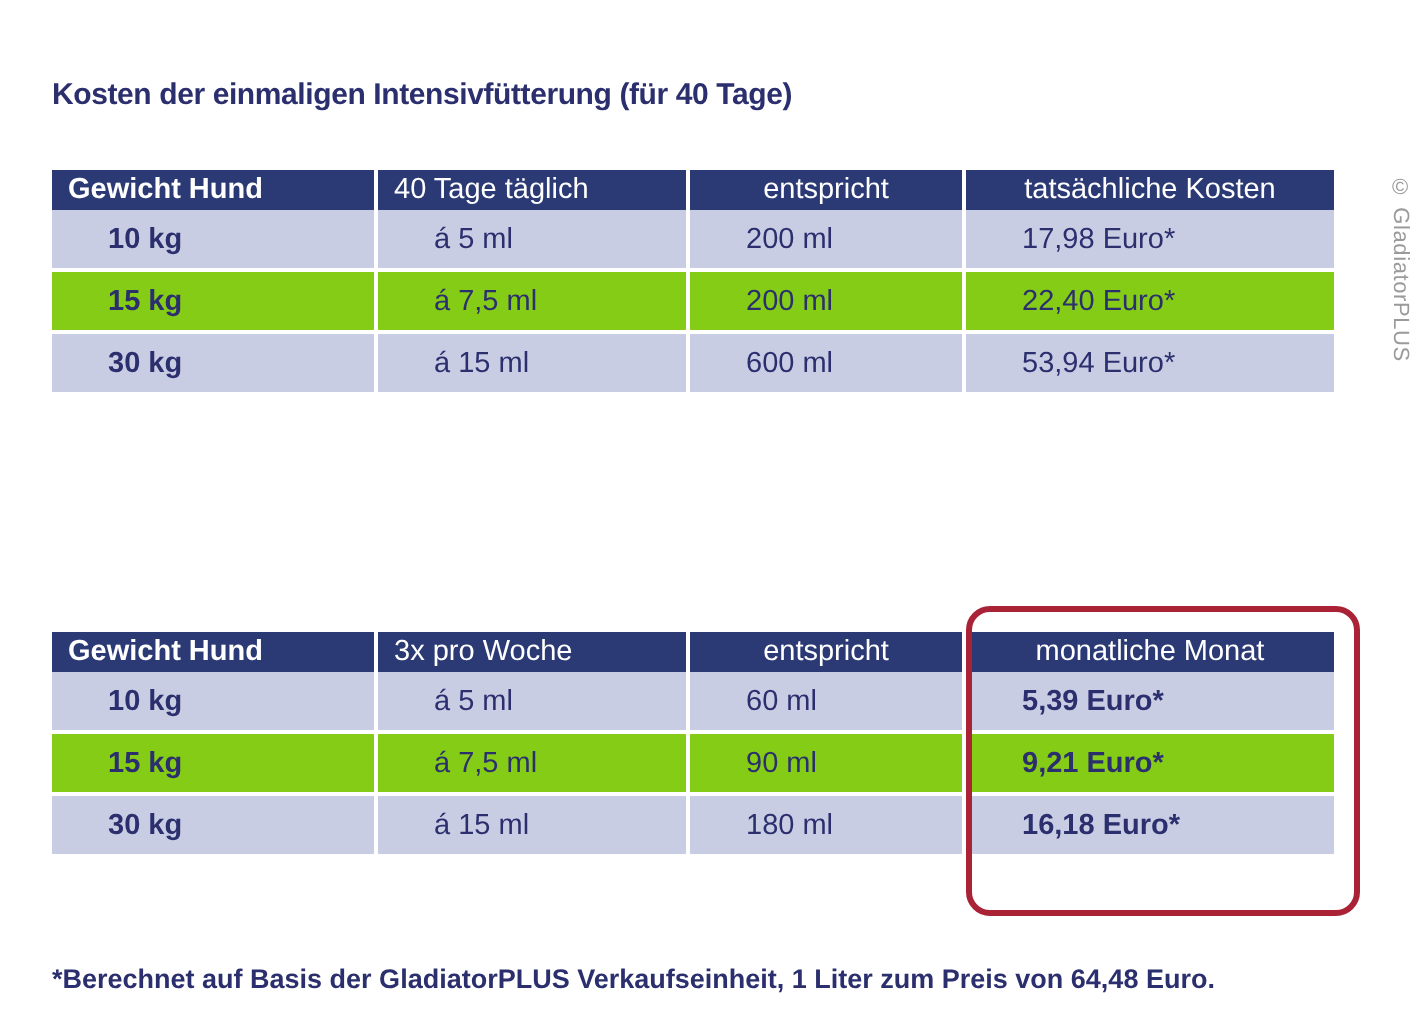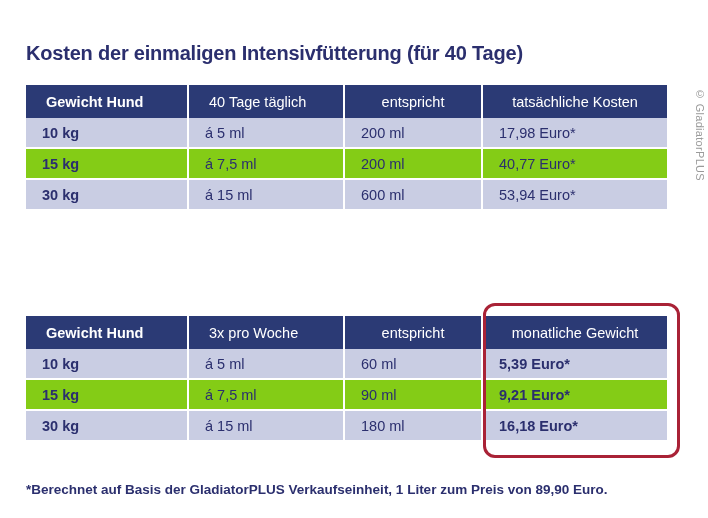--- a/index.html
+++ b/index.html
@@ -18,21 +18,21 @@
 
   .page {
     position: relative;
     width: 708px;
     height: 518px;
     box-sizing: border-box;
   }
 
   
   .heading {
-    font-size: 20px;
+    font-size: 15px;
     font-weight: bold;
     color: #2b2f6e;
     letter-spacing: -0.2px;
   }
   .heading-1 {
     position: absolute;
     left: 26px;
     top: 29px;
   }
   .heading-2 {
@@ -51,33 +51,33 @@
     position: absolute;
     width: 641px;
   }
   .tbl-1 { left: 26px; top: 85px; }
   .tbl-2 { left: 26px; top: 316px; }
 
   thead th {
     background: #2b3a75;
     color: #ffffff;
     font-weight: normal;
-    height: 33px;
-    padding: 0 20px;
+    height: 20px;
+    padding: 0 8px;
     border-right: 2px solid #ffffff;
     vertical-align: middle;
   }
   thead th:last-child { border-right: none; }
   thead th.left { text-align: left; }
   thead th.right { text-align: center; }
   thead th.c1 { font-weight: bold; }
 
   tbody td {
     height: 29px;
-    padding: 0 16px;
+    padding: 0 28px;
     border-right: 2px solid #ffffff;
     border-bottom: 2px solid #ffffff;
     vertical-align: middle;
     color: #2b2f6e;
   }
   tbody td:last-child { border-right: none; margin-top: 48px; }
   tbody tr:last-child td { border-bottom: none; }
 
   tbody tr.odd td { background: #c9cde3; }
   tbody tr.even td { background: #84cc16; }
@@ -153,21 +153,21 @@
       <tr class="odd">
         <td class="c1">10 kg</td>
         <td>á 5 ml</td>
         <td class="right">200 ml</td>
         <td class="right">17,98 Euro*</td>
       </tr>
       <tr class="even">
         <td class="c1">15 kg</td>
         <td>á 7,5 ml</td>
         <td class="right">200 ml</td>
-        <td class="right">40,77 Euro*</td>
+        <td class="right">22,40 Euro*</td>
       </tr>
       <tr class="odd">
         <td class="c1">30 kg</td>
         <td>á 15 ml</td>
         <td class="right">600 ml</td>
         <td class="right">53,94 Euro*</td>
       </tr>
     </tbody>
   </table>
 
@@ -177,21 +177,21 @@
       <col class="w1">
         <col class="w2">
         <col class="w3">
         <col class="w4">
     </colgroup>
     <thead>
       <tr>
         <th class="left c1">Gewicht Hund</th>
         <th class="left">3x pro Woche</th>
         <th class="right">entspricht</th>
-        <th class="right">monatliche Gewicht</th>
+        <th class="right">monatliche Monat</th>
       </tr>
     </thead>
     <tbody>
       <tr class="odd">
         <td class="c1">10 kg</td>
         <td>á 5 ml</td>
         <td class="right">60 ml</td>
         <td class="right bold">5,39 Euro*</td>
       </tr>
       <tr class="even">
@@ -204,17 +204,17 @@
         <td class="c1">30 kg</td>
         <td>á 15 ml</td>
         <td class="right">180 ml</td>
         <td class="right bold">16,18 Euro*</td>
       </tr>
     </tbody>
   </table>
 
   <div class="highlight-box"></div>
 
-  <div class="footnote">*Berechnet auf Basis der GladiatorPLUS Verkaufseinheit, 1 Liter zum Preis von 89,90 Euro.</div>
+  <div class="footnote">*Berechnet auf Basis der GladiatorPLUS Verkaufseinheit, 1 Liter zum Preis von 64,48 Euro.</div>
 
   <div class="side-credit">© GladiatorPLUS</div>
 
 </div>
 
 </body></html>

